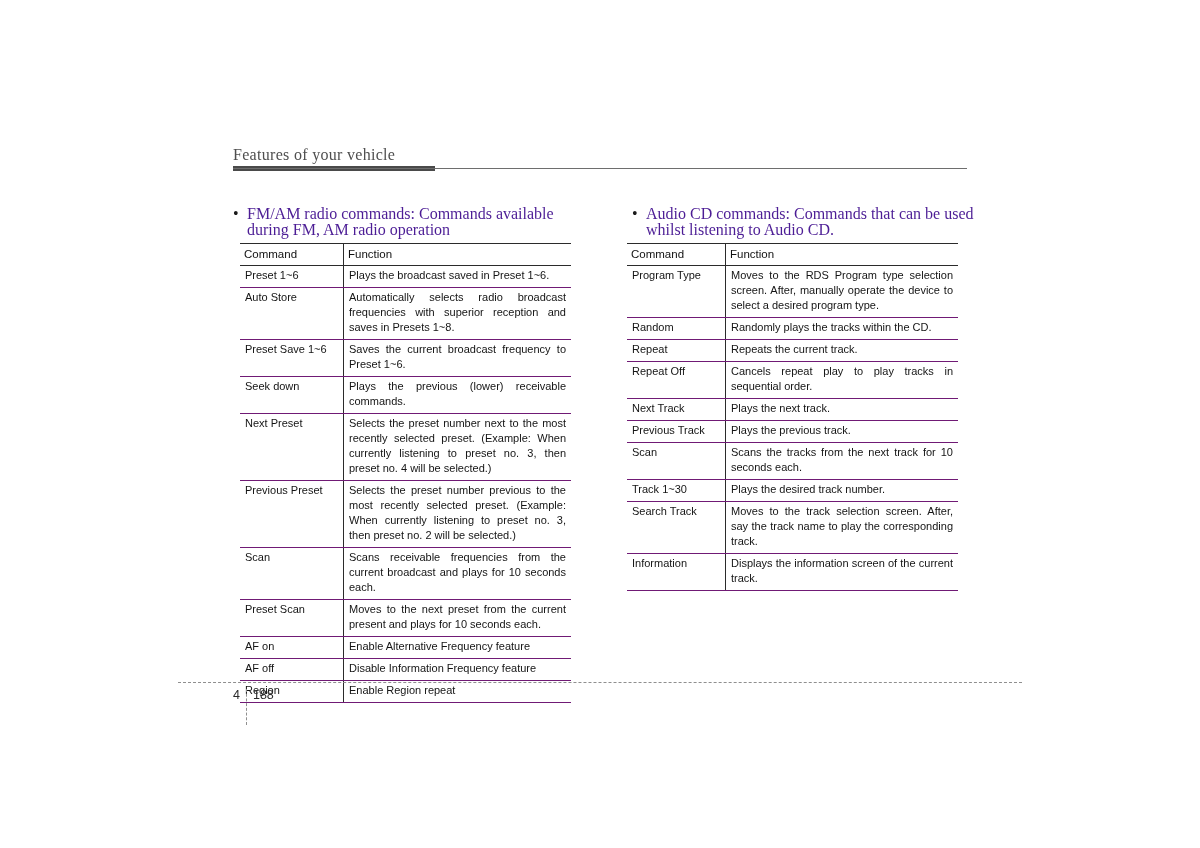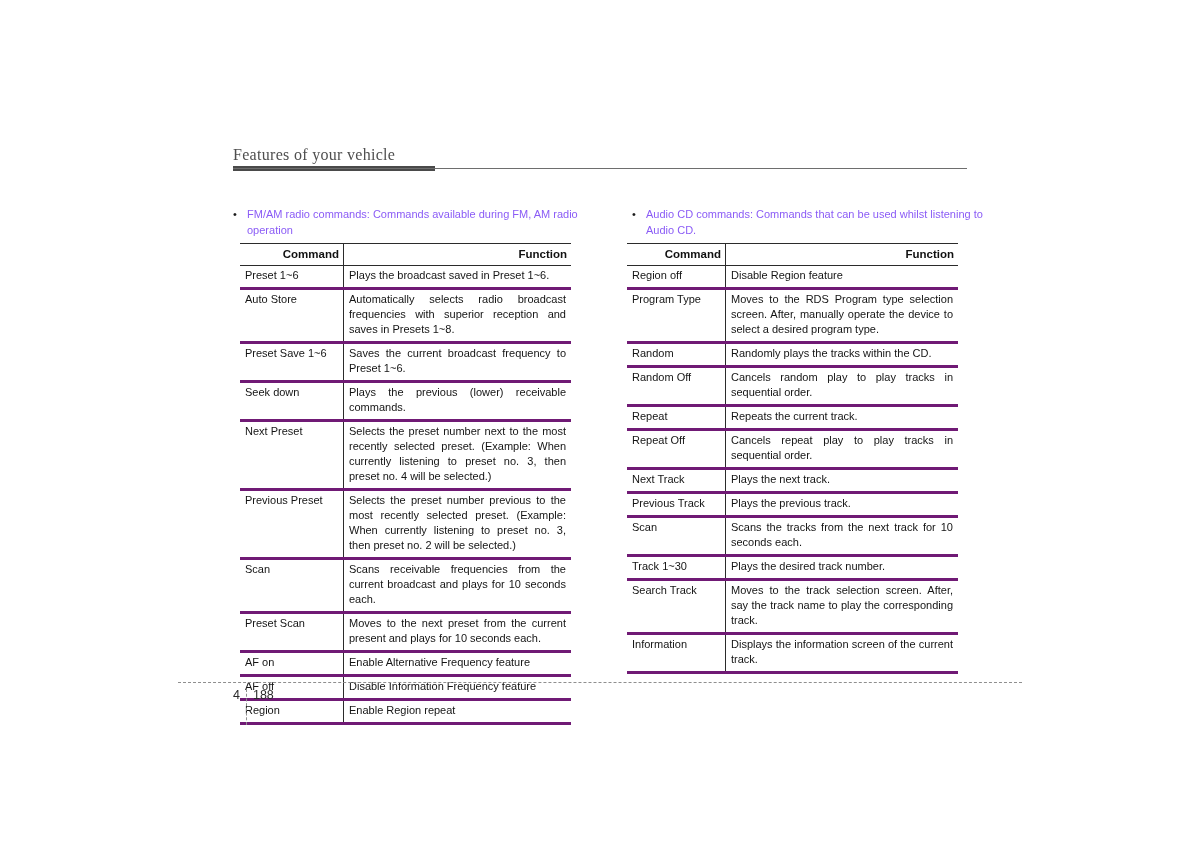--- a/index.html
+++ b/index.html
@@ -38,24 +38,25 @@
     top: 168px;
     width: 734px;
     height: 1px;
     background: #6e6e6e;
   }
 
   
   .bullet-line {
     position: absolute;
     width: 352px;
-    font-size: 11px;
+    font-size: 16px;
     line-height: 16px;
-    color: #8b5cf6;
+    color: #4c1d95;
     padding-left: 14px;
+    font-family: Liberation Serif, serif;
   }
   .bullet-line::before {
     content: "\2022";
     position: absolute;
     left: 0;
     top: 0;
     color: #1a1a1a;
   }
   .bullet-left  { left: 233px; top: 206px; }
   .bullet-right { left: 632px; top: 206px; }
@@ -69,28 +70,28 @@
     line-height: 15px;
     color: #141414;
     table-layout: fixed;
   }
   .table-left  { left: 240px; top: 243px; }
   .table-right { left: 627px; top: 243px; }
 
   .cmd-table th {
     border-top: 1px solid #2b2b2b;
     border-bottom: 1px solid #2b2b2b;
-    font-weight: bold;
+    font-weight: normal;
     font-size: 11.5px;
-    text-align: right;
+    text-align: left;
     padding: 3px 4px;
     color: #111;
   }
   .cmd-table td {
-    border-bottom: 3px solid #701a75;
+    border-bottom: 1px solid #701a75;
     vertical-align: top;
     padding: 2px 5px 4px 5px;
   }
   .cmd-table th:first-child,
   .cmd-table td:first-child {
     border-right: 1px solid #2b2b2b;
   }
   .table-left  th:first-child, .table-left  td:first-child { width: 95px; }
   .table-right th:first-child, .table-right td:first-child { width: 90px; }
   .cmd-table td:last-child { text-align: justify; }
@@ -189,34 +190,26 @@
 
   <table class="cmd-table table-right">
     <thead>
       <tr>
         <th>Command</th>
         <th>Function</th>
       </tr>
     </thead>
     <tbody>
         <tr>
-          <td>Region off</td>
-          <td>Disable Region feature</td>
-        </tr>
-        <tr>
           <td>Program Type</td>
           <td>Moves to the RDS Program type selection screen. After, manually operate the device to select a desired program type.</td>
         </tr>
         <tr>
           <td>Random</td>
           <td>Randomly plays the tracks within the CD.</td>
-        </tr>
-        <tr>
-          <td>Random Off</td>
-          <td>Cancels random play to play tracks in sequential order.</td>
         </tr>
         <tr>
           <td>Repeat</td>
           <td>Repeats the current track.</td>
         </tr>
         <tr>
           <td>Repeat Off</td>
           <td>Cancels repeat play to play tracks in sequential order.</td>
         </tr>
         <tr>

